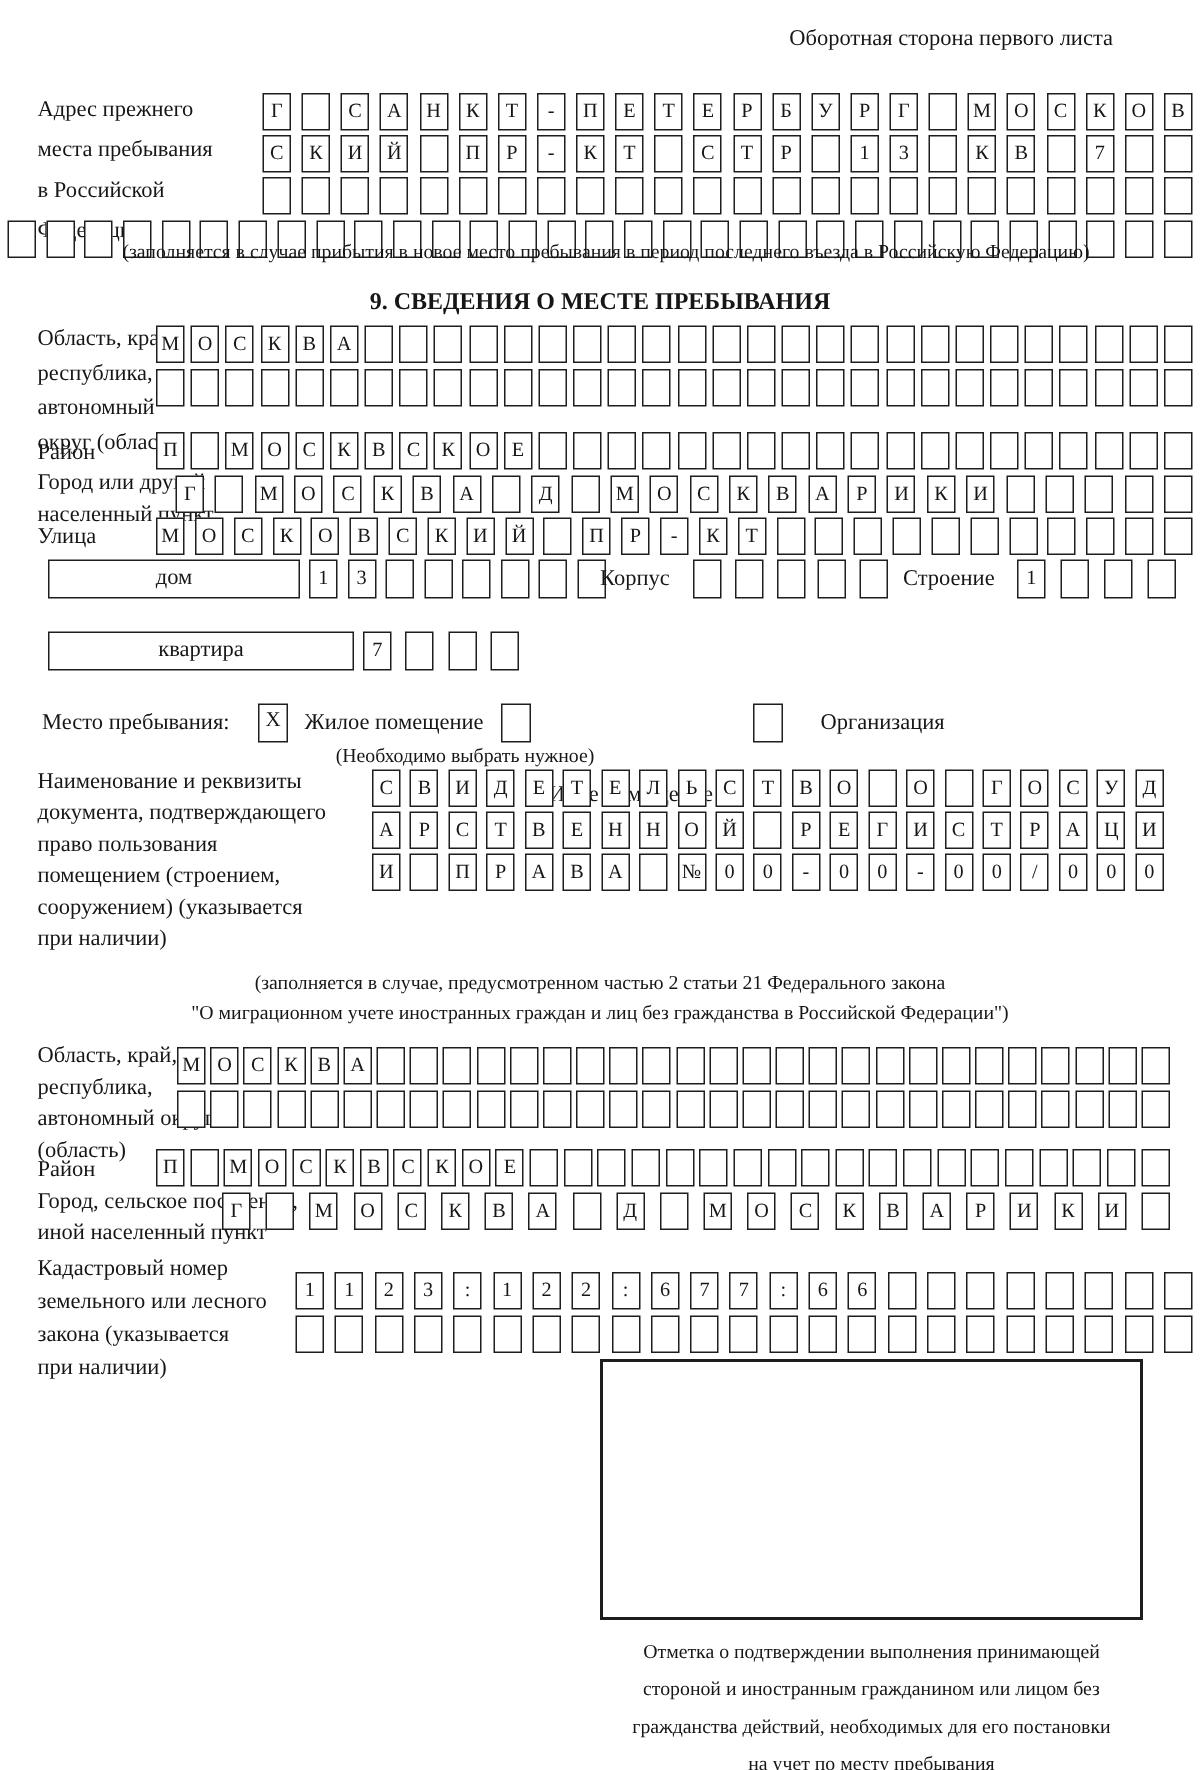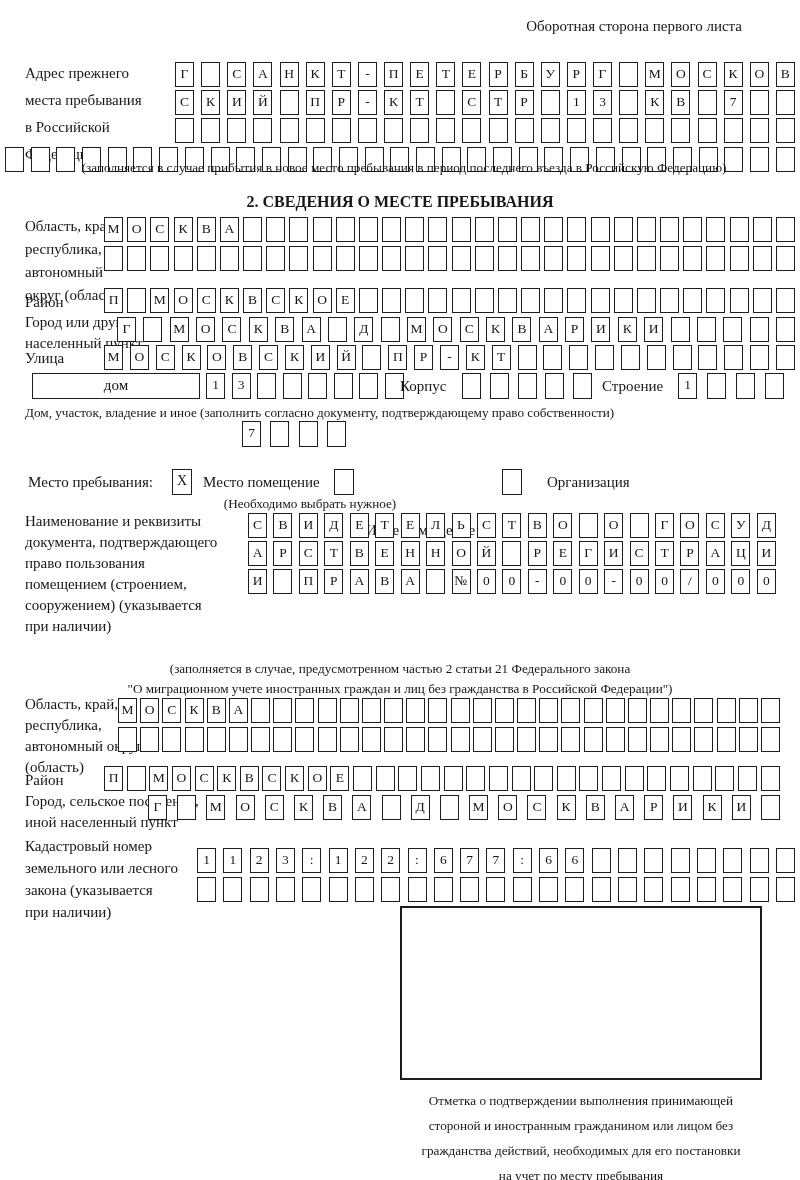--- a/index.html
+++ b/index.html
@@ -141,21 +141,21 @@
       <span class="box"></span>
       <span class="box"></span>
       <span class="box"></span>
       <span class="box"></span>
       <span class="box"></span>
       <span class="box"></span>
       <span class="box"></span>
     </div>
   <div class="abs cap center" style="left:0;top:158px;width:732px;padding-left:38px;">(заполняется в случае прибытия в новое место пребывания в период последнего въезда в Российскую Федерацию)</div>
 
-  <div class="abs title" style="left:0;top:192px;width:800px;">2. СВЕДЕНИЯ О МЕСТЕ ПРЕБЫВАНИЯ</div>
+  <div class="abs title" style="left:0;top:192px;width:800px;">9. СВЕДЕНИЯ О МЕСТЕ ПРЕБЫВАНИЯ</div>
 
   <div class="abs lbl lh23" style="left:25px;top:215px;">Область, край,
 республика,
 автономный
 округ (область)</div>
   <div class="abs boxrow" style="left:104px;top:217px;width:691px;">
       <span class="box">М</span>
       <span class="box">О</span>
       <span class="box">С</span>
       <span class="box">К</span>
@@ -334,32 +334,32 @@
       <span class="box"></span>
       <span class="box"></span>
     </div>
   <div class="abs lbl" style="left:602px;top:374px;">Строение</div>
   <div class="abs boxrow h26" style="left:678px;top:373px;width:106px;">
       <span class="box">1</span>
       <span class="box"></span>
       <span class="box"></span>
       <span class="box"></span>
     </div>
-  <div class="abs cap" style="left:25px;top:403px;">Дом, участок, владение и иное (заполнить согласно документу, подтверждающему право собственности)</div>
-
+
+  <div class="abs widebox" style="left:32px;top:421px;width:204px;">квартира</div>
   <div class="abs boxrow h26" style="left:242px;top:421px;width:104px;">
       <span class="box">7</span>
       <span class="box"></span>
       <span class="box"></span>
       <span class="box"></span>
     </div>
 
   <div class="abs lbl" style="left:28px;top:470px;">Место пребывания:</div>
   <div class="abs cb" style="left:172px;top:469px;">X</div>
-  <div class="abs lbl" style="left:203px;top:470px;">Место помещение</div>
+  <div class="abs lbl" style="left:203px;top:470px;">Жилое помещение</div>
   <div class="abs cb" style="left:334px;top:469px;"></div>
   <div class="abs lbl" style="left:366px;top:470px;margin-top:48px;">Иное помещение</div>
   <div class="abs cb" style="left:502px;top:469px;"></div>
   <div class="abs lbl" style="left:547px;top:470px;">Организация</div>
   <div class="abs cap center" style="left:120px;top:494px;width:380px;">(Необходимо выбрать нужное)</div>
 
   <div class="abs lbl lh21" style="left:25px;top:511px;width:222px;">Наименование и реквизиты
 документа, подтверждающего
 право пользования
 помещением (строением,
@@ -428,21 +428,21 @@
       <span class="box">0</span>
       <span class="box">-</span>
       <span class="box">0</span>
       <span class="box">0</span>
       <span class="box">/</span>
       <span class="box">0</span>
       <span class="box">0</span>
       <span class="box">0</span>
     </div>
 
-  <div class="abs cap center lh21" style="left:0;top:659px;width:800px;">(заполняется в случае, предусмотренном частью 2 статьи 21 Федерального закона
+  <div class="abs cap center lh21" style="left:0;top:645px;width:800px;">(заполняется в случае, предусмотренном частью 2 статьи 21 Федерального закона
 "О миграционном учете иностранных граждан и лиц без гражданства в Российской Федерации")</div>
 
   <div class="abs lbl lh21" style="left:25px;top:694px;">Область, край,
 республика,
 автономный округ
 (область)</div>
   <div class="abs boxrow" style="left:118px;top:698px;width:662px;">
       <span class="box">М</span>
       <span class="box">О</span>
       <span class="box">С</span>

